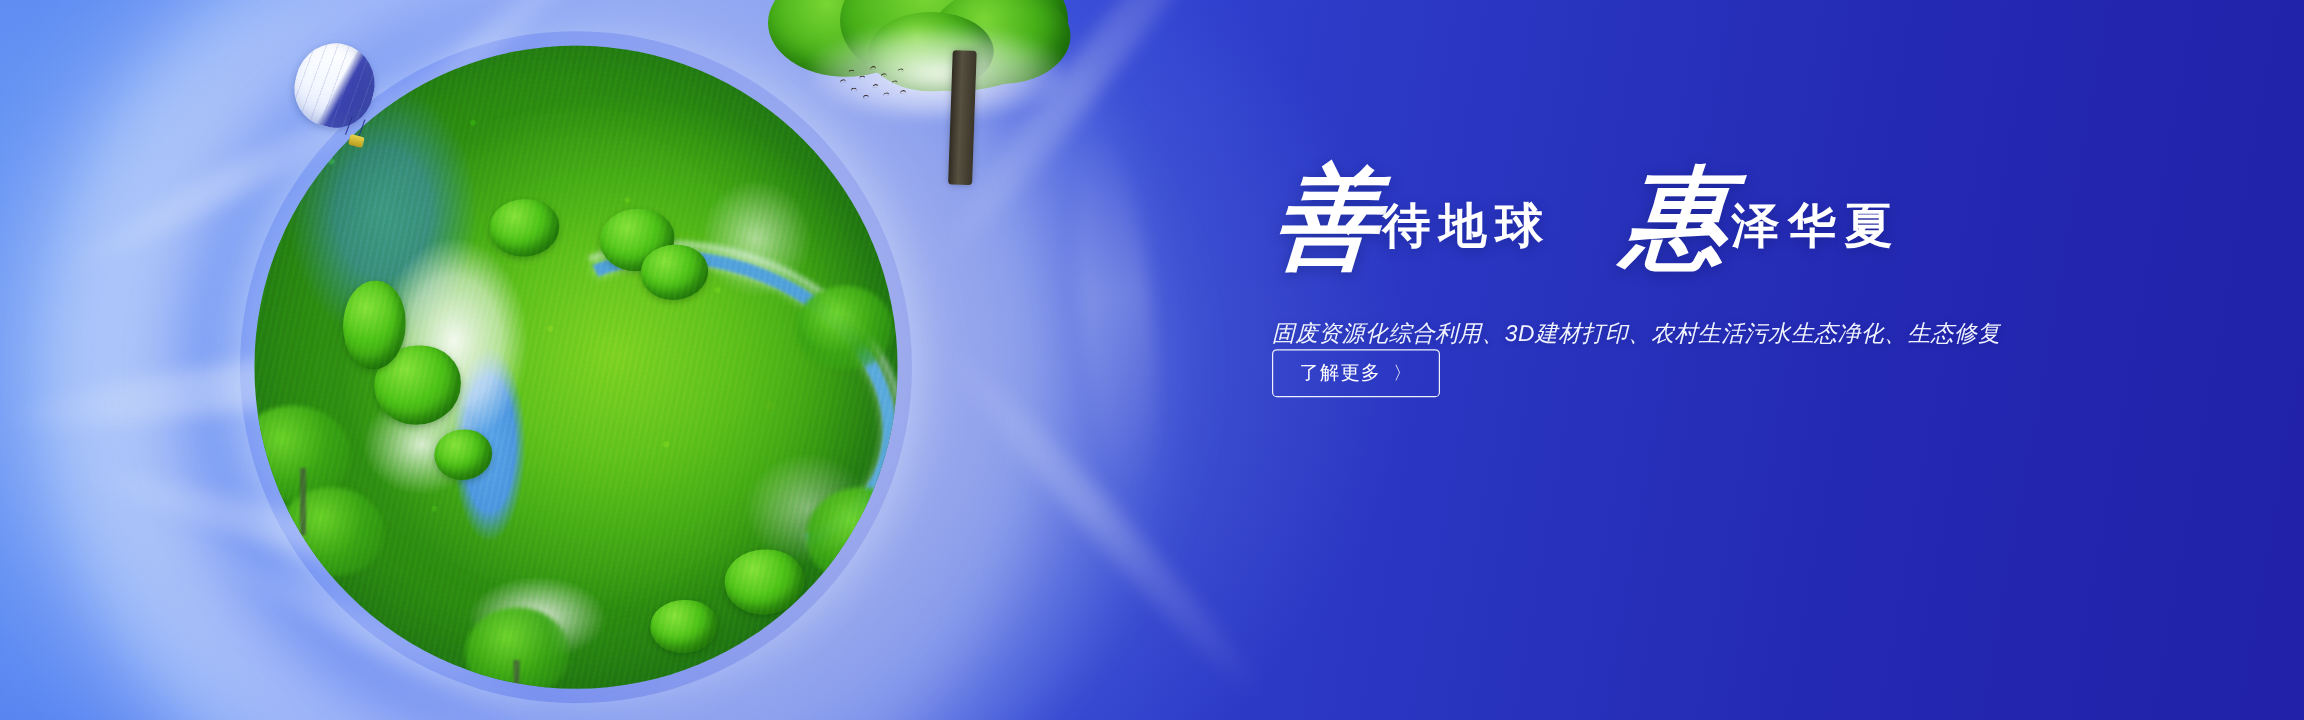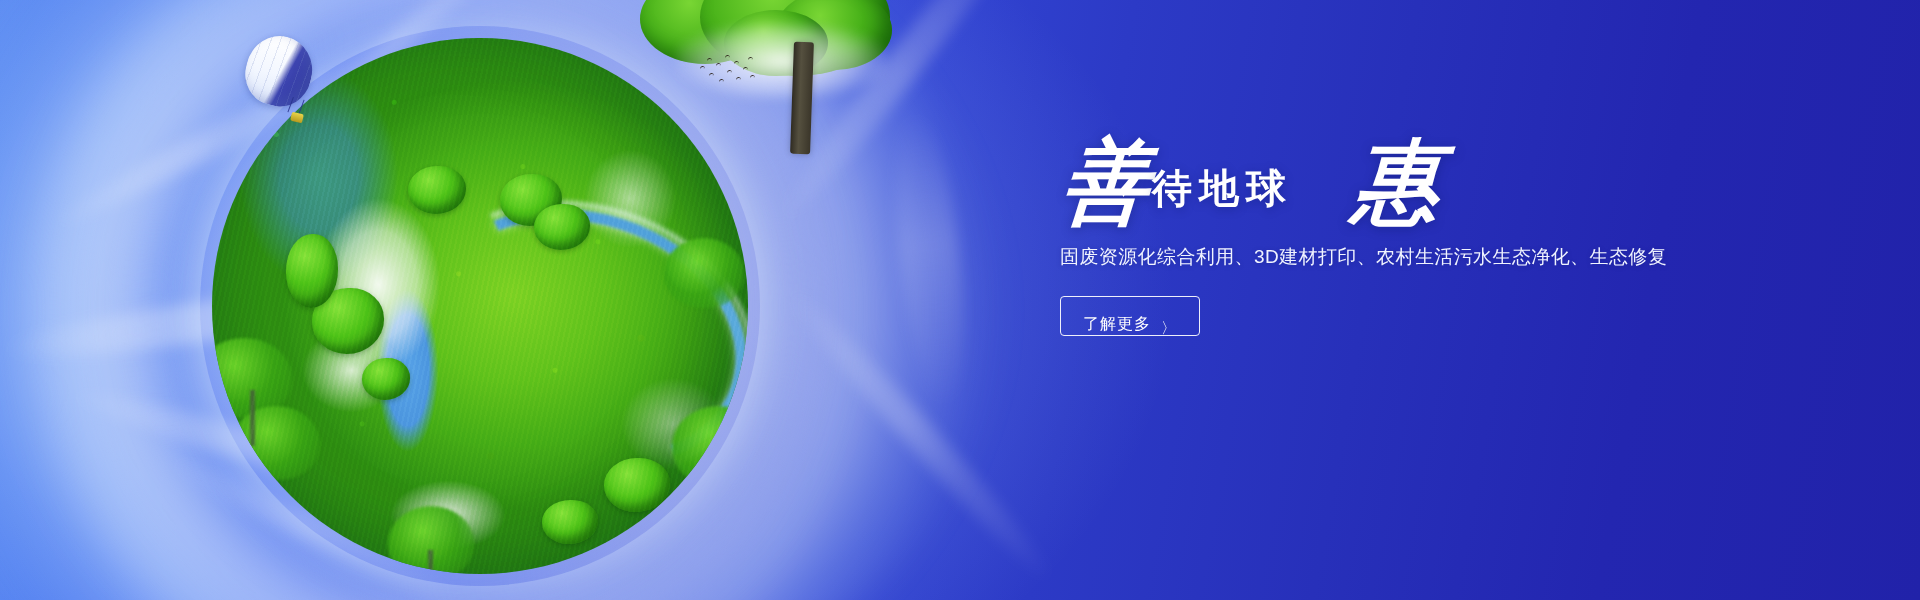--- a/index.html
+++ b/index.html
@@ -298,31 +298,32 @@
   .subtitle {
     margin-top: 16px;
     color: #ffffff;
     font-size: 27px;
     font-weight: 400;
     letter-spacing: 9px;
     white-space: nowrap;
     text-shadow: 0 1px 6px rgba(10,20,90,0.30);
   }
   .desc {
+    margin-top: 21px;
     color: #f0f3ff;
     font-size: 19px;
     font-weight: 400;
     letter-spacing: 0.4px;
     white-space: nowrap;
     text-shadow: 0 1px 5px rgba(10,20,90,0.28);
+    font-style: italic;
   }
   .cta {
-    margin-top: 26px;
     display: inline-flex;
-    align-items: flex-end;
+    align-items: center;
     justify-content: center;
     gap: 10px;
     width: 140px;
     height: 40px;
     border: 1.5px solid rgba(255,255,255,0.92);
     border-radius: 4px;
     background: transparent;
     color: #ffffff;
     font-size: 16px;
     font-family: "Liberation Sans", "DejaVu Sans", sans-serif;
@@ -410,20 +411,21 @@
     <div class="bird" style="left:50px; top:23px;"></div>
   </div>
 
   <div class="copy">
 
     <div class="headline">
       <span class="hl-big">善</span>
       <span class="hl-small">待地球</span>
       <span class="hl-gap"></span>
       <span class="hl-big">惠</span>
+      <span class="hl-small">泽华夏</span>
     </div>
 
 
     <div class="desc">固废资源化综合利用、3D建材打印、农村生活污水生态净化、生态修复</div>
 
     <a class="cta" href="#">
       <span>了解更多</span>
       <span class="chev">〉</span>
     </a>
 

